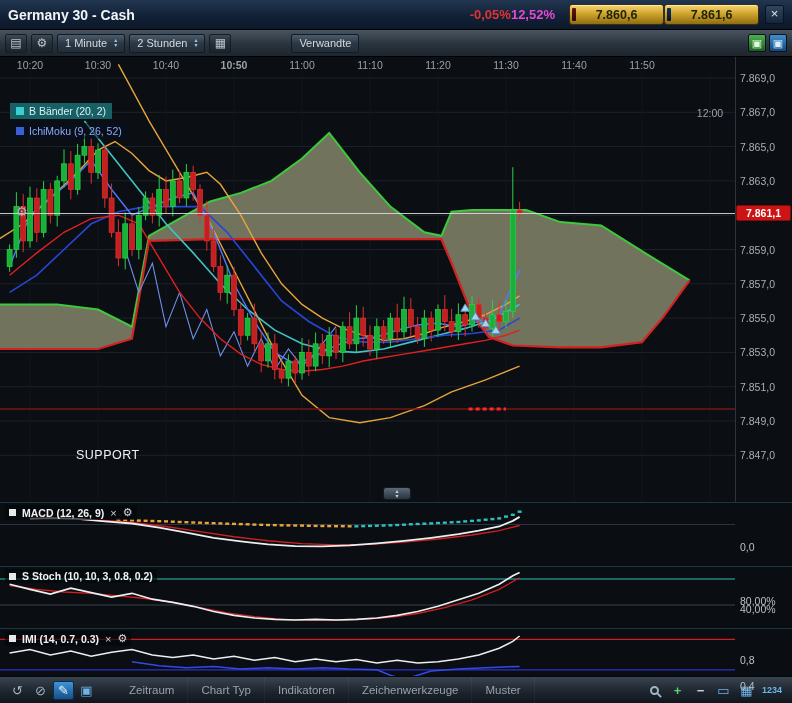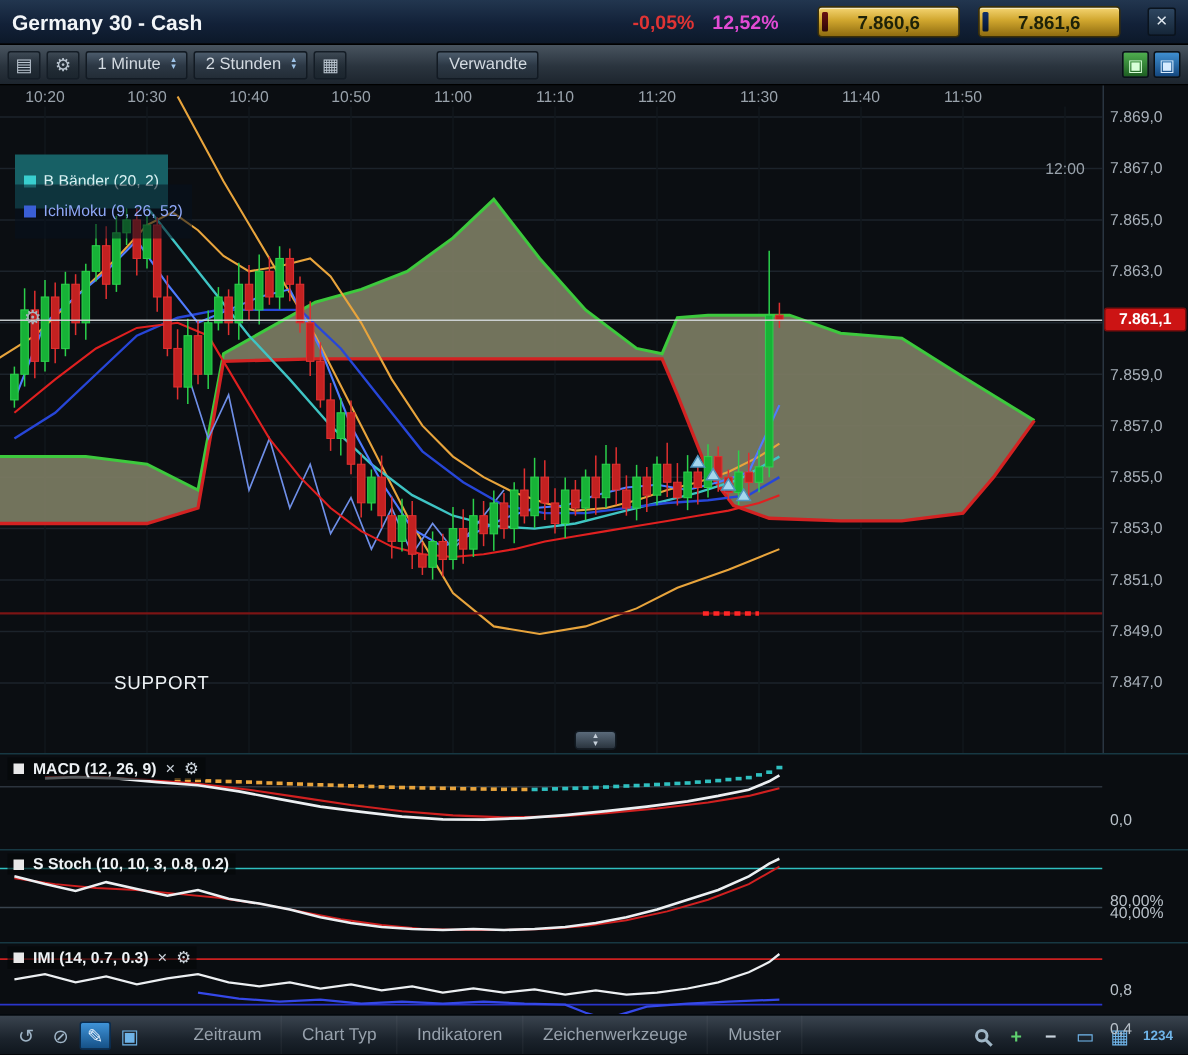--- a/index.html
+++ b/index.html
@@ -1,21 +1,21 @@
 <!DOCTYPE html>
 <html><head>
 <meta charset="utf-8">
 <style>
   html,body{margin:0;padding:0;background:#000;}
   body{font-family:"Liberation Sans",sans-serif;}
   *{box-sizing:border-box;}
   .app{position:relative;width:792px;height:703px;background:#0b0e12;overflow:hidden;color:#cfd6dd;}
 
   
-  .titlebar{height:30px;background:linear-gradient(#22364f,#122138 55%,#0c1829);display:flex;align-items:center;padding:0 8px;gap:12px;border-bottom:1px solid #000;}
+  .titlebar{height:30px;background:linear-gradient(#22364f,#122138 55%,#0c1829);display:flex;align-items:center;padding:0 8px;border-bottom:1px solid #000;}
   .title{font-weight:bold;font-size:14px;color:#f2f5f8;}
   .pct-neg{margin-left:auto;color:#e03434;font-weight:bold;font-size:13px;}
   .pct-pink{color:#e24bd4;font-weight:bold;font-size:13px;margin-right:14px;}
   .gold-btn{width:95px;height:21px;border-radius:3px;background:linear-gradient(#f5d572,#d0a62e 45%,#8f6c10);border:1px solid #3a2f08;color:#1e2208;font-weight:bold;font-size:12.5px;display:flex;align-items:center;justify-content:center;position:relative;cursor:pointer;box-shadow:inset 0 1px 0 rgba(255,255,255,.5);}
   .gold-btn::before{content:'';position:absolute;left:2px;top:3px;bottom:3px;width:4px;border-radius:1px;}
   .gold-btn.sell::before{background:linear-gradient(#6a1212,#2d0707);}
   .gold-btn.buy::before{background:linear-gradient(#10306a,#06142d);}
   .close-btn{width:19px;height:19px;margin-left:6px;border-radius:2px;background:linear-gradient(#2e4660,#152638);border:1px solid #0a131d;color:#dfe7ee;font-size:13px;line-height:16px;text-align:center;cursor:pointer;}
 
   
@@ -32,21 +32,21 @@
   .mini.green{background:linear-gradient(#4fae4f,#1d5e22);color:#d8ffd8;}
   .mini.blue{background:linear-gradient(#3f8fd0,#14477e);color:#d8ecff;}
 
   
   .chart-wrap{position:relative;height:445px;background:#0b0e12;}
   #main-svg{position:absolute;left:0;top:0;}
   .axis-sep{position:absolute;left:735px;top:0;bottom:0;width:1px;background:#2a3541;}
   .ylab{position:absolute;left:740px;font-size:10.5px;color:#a7afb8;}
   .xlab{position:absolute;top:2px;font-size:10.5px;color:#99a2ab;transform:translateX(-50%);}
   .badge{position:absolute;left:736px;width:55px;height:16px;background:#cc1414;border:1px solid #7d0c0c;color:#fff;font-size:10.5px;font-weight:bold;display:flex;align-items:center;justify-content:center;border-radius:2px;text-align:center;}
-  .legend-item{position:absolute;display:flex;align-items:center;gap:5px;font-size:10.5px;padding:12px 6px;cursor:pointer;}
+  .legend-item{position:absolute;display:flex;align-items:center;gap:5px;font-size:10.5px;padding:2px 6px;cursor:pointer;}
   .legend-item .lsq{width:8px;height:8px;display:inline-block;}
   .legend-bb{left:10px;top:46px;background:#176065;color:#d9f1f3;}
   .legend-ichi{left:10px;top:66px;background:rgba(8,16,30,.55);color:#8fa8f8;}
   .chart-gear{position:absolute;left:16px;top:147px;font-size:13px;color:#a8b2ba;cursor:pointer;}
   .support-label{position:absolute;left:76px;top:391px;font-size:12.5px;color:#eef2f5;letter-spacing:.5px;}
   .splitter{position:absolute;left:383px;top:430px;width:28px;height:13px;border-radius:3px;background:linear-gradient(#5a6a7a,#29333d);border:1px solid #121a22;color:#c6d0da;font-size:6px;line-height:5px;display:flex;flex-direction:column;align-items:center;justify-content:center;cursor:row-resize;}
 
   
   .panel{position:relative;background:#0a0d11;border-top:1px solid #173843;}
   .panel svg{position:absolute;left:0;top:0;}
@@ -329,21 +329,21 @@
       <div class="ylab" style="top: 187px;">7.859,0</div>
       <div class="ylab" style="top: 221px;">7.857,0</div>
       <div class="ylab" style="top: 255px;">7.855,0</div>
       <div class="ylab" style="top: 289px;">7.853,0</div>
       <div class="ylab" style="top: 324px;">7.851,0</div>
       <div class="ylab" style="top: 358px;">7.849,0</div>
       <div class="ylab" style="top: 392px;">7.847,0</div>
       <div class="xlab" style="left: 30px;">10:20</div>
       <div class="xlab" style="left: 98px;">10:30</div>
       <div class="xlab" style="left: 166px;">10:40</div>
-      <div class="xlab" style="left: 234px;">10:50</div>
+      <div class="xlab" style="left: 234px; font-weight: bold;">10:50</div>
       <div class="xlab" style="left: 302px;">11:00</div>
       <div class="xlab" style="left: 370px;">11:10</div>
       <div class="xlab" style="left: 438px;">11:20</div>
       <div class="xlab" style="left: 506px;">11:30</div>
       <div class="xlab" style="left: 574px;">11:40</div>
       <div class="xlab" style="left: 642px;">11:50</div>
       <div class="xlab" style="left: 710px; margin-top: 48px;">12:00</div>
     </div>
 
   <div class="panel" style="height:64px;">

